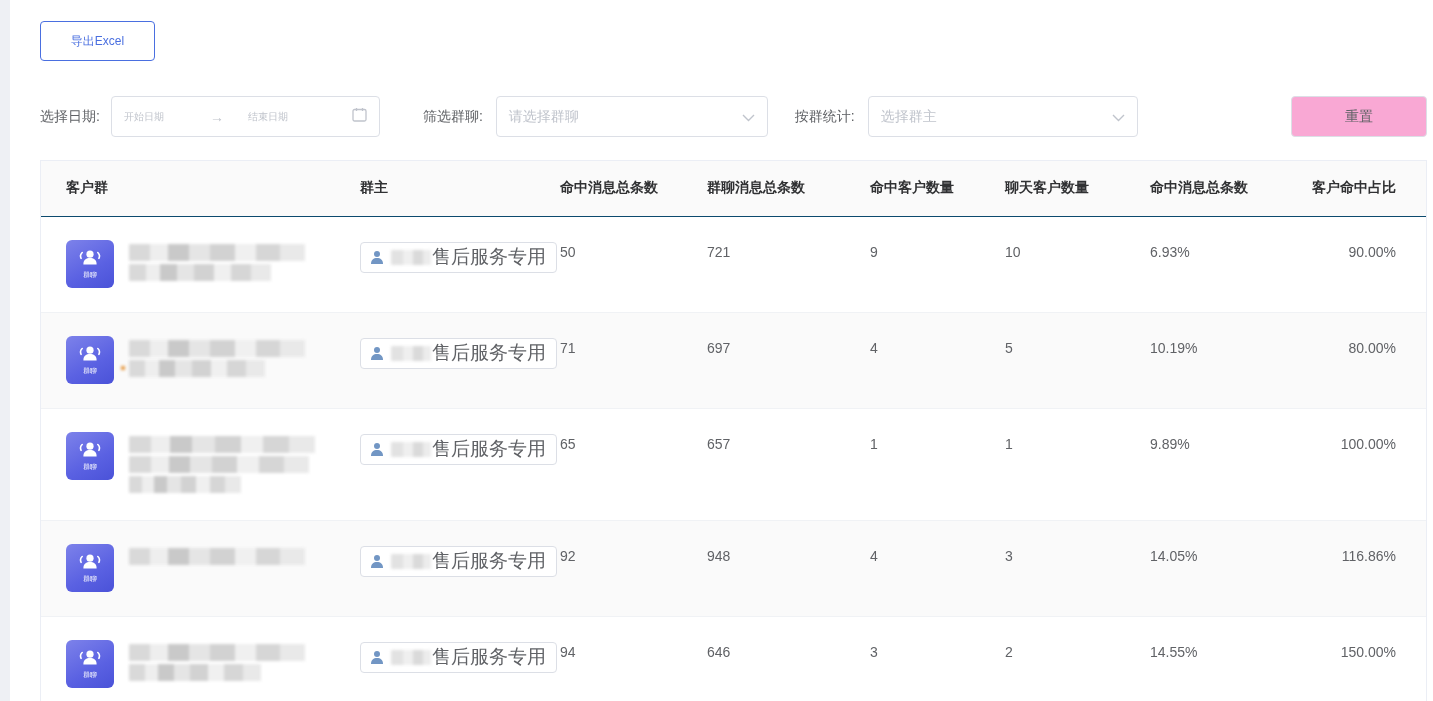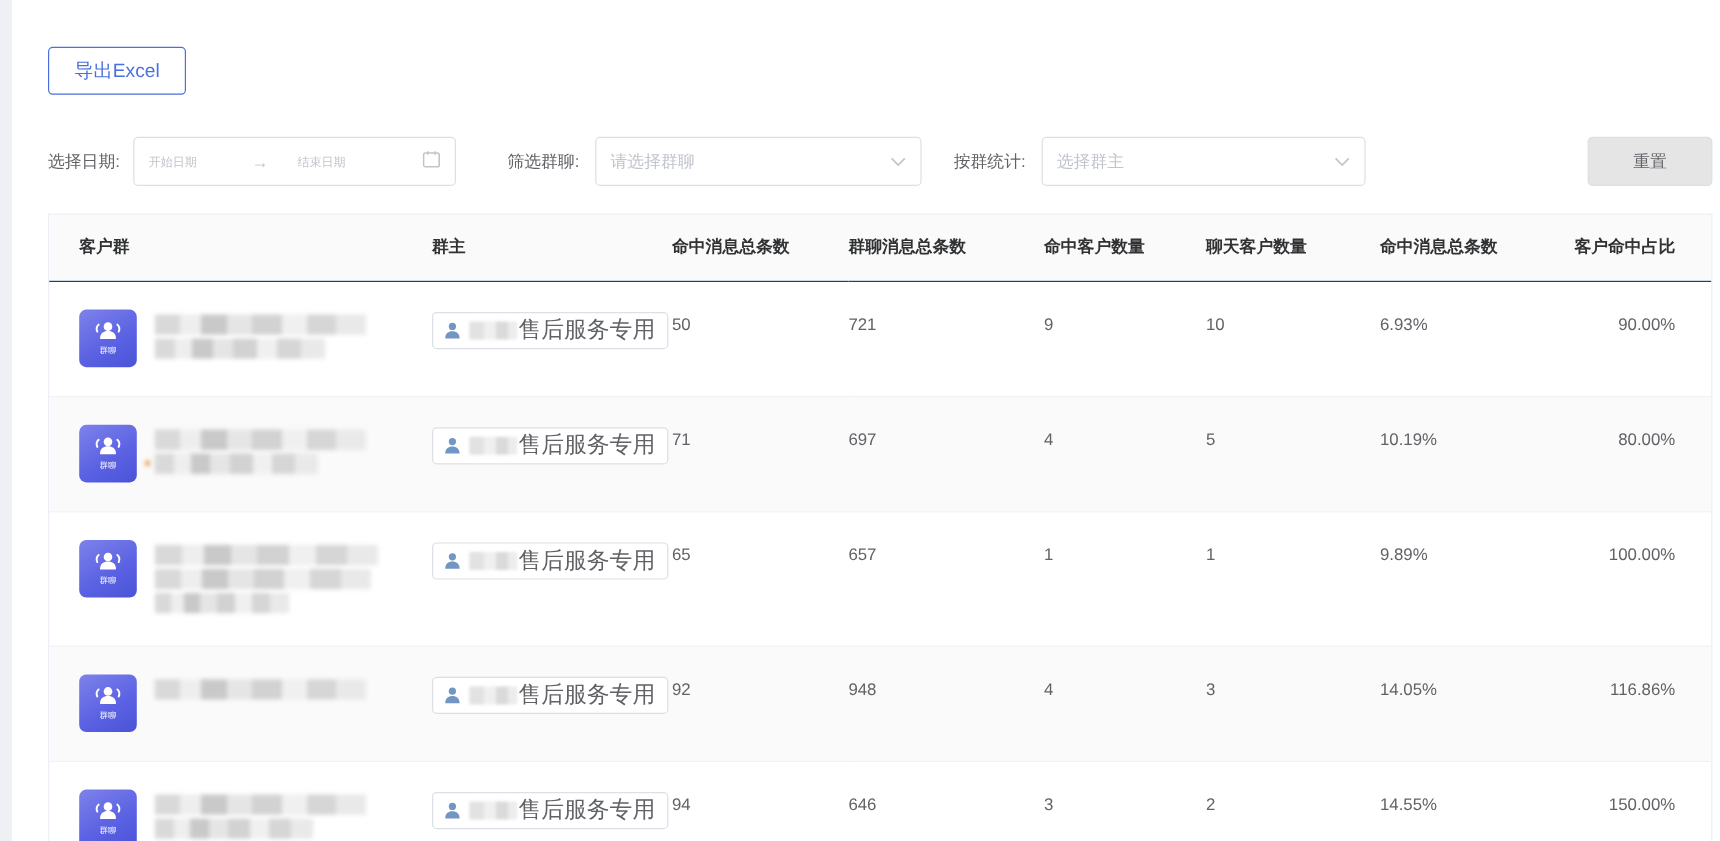--- a/index.html
+++ b/index.html
@@ -8,41 +8,41 @@
   .page-edge { position:fixed; left:0; top:0; width:10px; height:701px; background:#eef0f4; }
   .content { margin-left:40px; width:1387px; }
 
   
   .top-bar { display:flex; justify-content:space-between; align-items:flex-start; margin-top:21px; }
   .tab-group { display:flex; border:1px solid #e4e7ed; border-radius:8px; background:#fff; height:44px; overflow:hidden; }
   .tab { min-width:128px; padding:0 26px; display:flex; align-items:center; justify-content:center;
     font-size:15px; font-weight:700; color:#303133; cursor:pointer; }
   .tab.active { background:linear-gradient(100deg,#9a7ae6 0%,#7a77ec 45%,#5c6bef 100%);
     color:#fff; border-radius:8px; min-width:114px; }
-  .export-btn { width:115px; height:40px; margin-top:18px; background:#fff; border:1px solid #4a6fe0; border-radius:4px;
-    color:#4a6fe0; font-size:16px; display:flex; align-items:center; justify-content:center; cursor:pointer; }
+  .export-btn { width:115px; height:40px; margin-top:0; background:#fff; border:1px solid #4a6fe0; border-radius:4px;
+    color:#4a6fe0; font-size:12px; display:flex; align-items:center; justify-content:center; cursor:pointer; }
 
   
   .filter-row { display:flex; align-items:center; margin-top:35px; height:41px; }
   .filter-label { font-size:14px; color:#606266; white-space:nowrap; }
   .date-range { margin-left:11px; width:269px; height:41px; border:1px solid #dcdfe6; border-radius:4px;
     display:flex; align-items:center; padding:0 12px; background:#fff; }
   .date-range .ph { font-size:10px; color:#c0c4cc; }
   .date-range .start { width:86px; }
   .date-range .arrow { color:#c0c4cc; font-size:14px; width:38px; }
   .date-range .end { width:86px; }
   .cal-icon { margin-left:auto; }
   .select-box { height:41px; border:1px solid #dcdfe6; border-radius:4px; background:#fff;
     display:flex; align-items:center; padding:0 12px; }
   .select-box .ph { font-size:14px; color:#c0c4cc; flex:1; }
   .sel-group { width:272px; margin-left:13px; }
   .sel-owner { width:270px; margin-left:13px; }
   .lbl-group { margin-left:43px; }
   .lbl-owner { margin-left:27px; }
-  .reset-btn { margin-left:auto; width:104px; height:41px; background:#e5e5e5; border:1px solid #dcdfe6; border-radius:4px;
+  .reset-btn { margin-left:auto; width:136px; height:41px; background:#f9a8d4; border:1px solid #dcdfe6; border-radius:4px;
     color:#606266; font-size:14px; display:flex; align-items:center; justify-content:center; cursor:pointer; }
 
   
   .table-wrap { margin-top:23px; border:1px solid #ebeef5; border-bottom:none; }
   table { width:100%; border-collapse:collapse; table-layout:fixed; }
   col.c1{width:319px} col.c2{width:200px} col.c3{width:147px} col.c4{width:163px}
   col.c5{width:135px} col.c6{width:145px} col.c7{width:140px} col.c8{width:auto}
   thead th { background:#fafafa; font-size:14px; font-weight:700; color:#303133; text-align:left;
     height:55px; padding:0; border-bottom:1px solid #0c4a6e; }
   thead th:first-child { padding-left:25px; }

